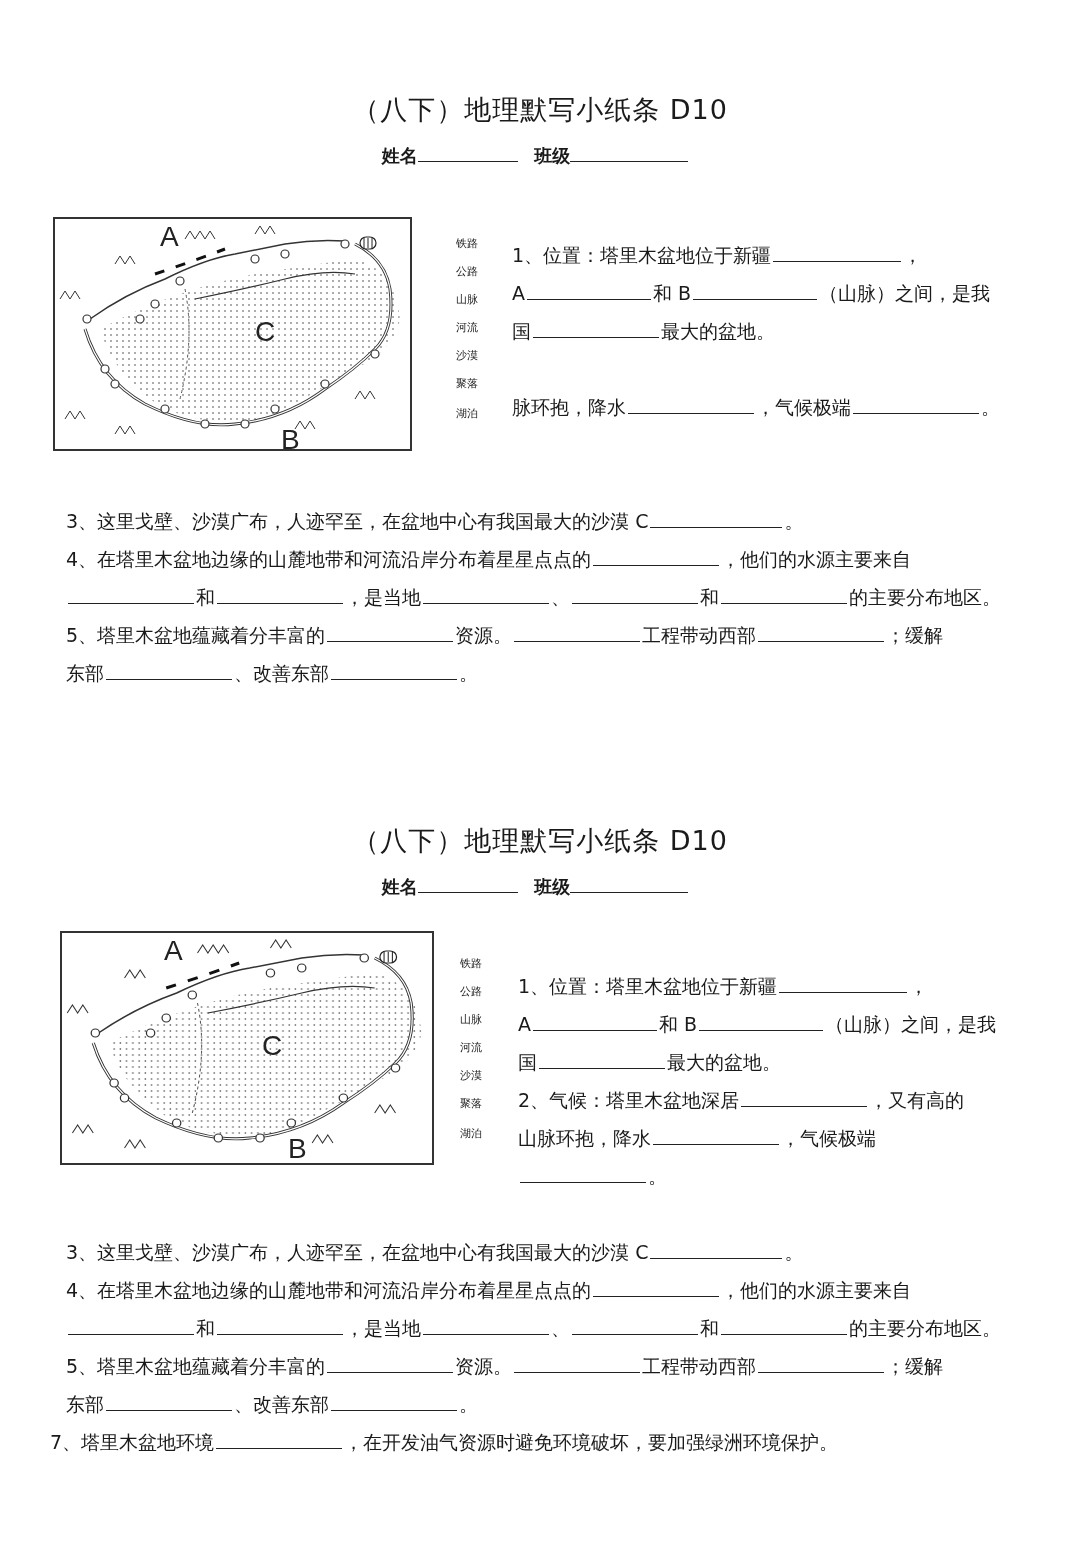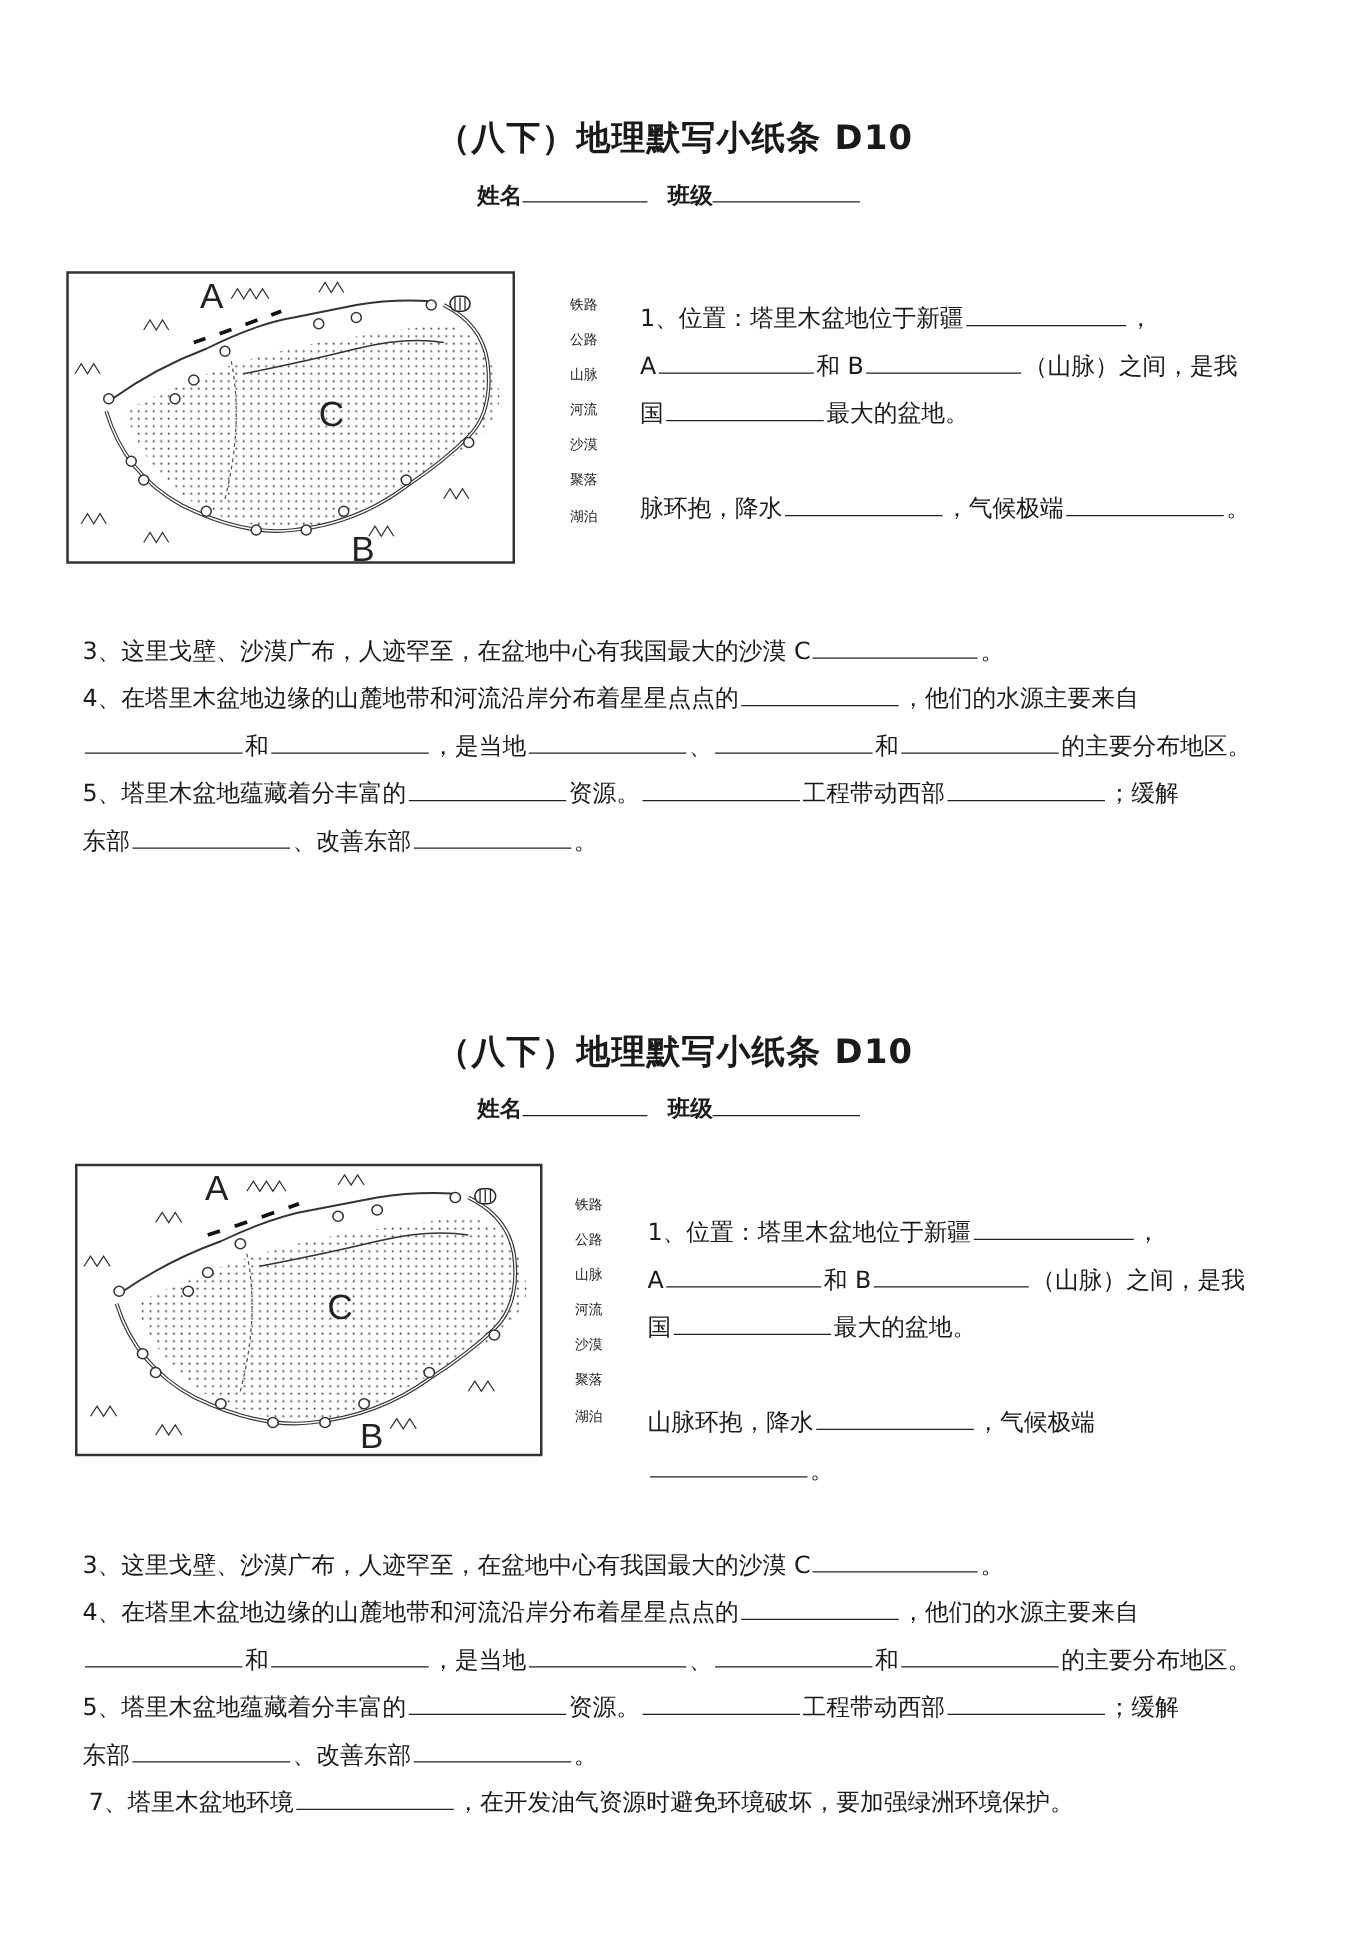--- a/index.html
+++ b/index.html
@@ -2,21 +2,21 @@
 <html><head>
 <meta charset="utf-8">
 <style>
   html, body { margin: 0; padding: 0; background: #ffffff; }
   body { width: 1080px; height: 1566px; position: relative; overflow: hidden;
          font-family: "DejaVu Sans", "Liberation Sans", sans-serif; color: #1a1a1a; }
   .sheet { position: absolute; left: 0; width: 1080px; height: 730px; }
   .sheet.s1 { top: 0; }
   .sheet.s2 { top: 731px; }
   .title { position: absolute; left: 0; width: 1080px; top: 92px; text-align: center;
-           font-size: 27px; font-weight: bold; letter-spacing: 1px; }
+           font-size: 27px; font-weight: normal; letter-spacing: 1px; }
   .namerow { position: absolute; left: 0; width: 1080px; top: 143px; text-align: center;
              font-size: 18px; font-weight: bold; }
   .blank { display: inline-block; border-bottom: 1.5px solid #222; height: 1em; vertical-align: baseline; }
   .namerow .blank { margin-right: 10px; }
   .mapbox { position: absolute; border: 2px solid #333; background: #fff; overflow: hidden; }
   .s1 .mapbox { left: 53px; top: 217px; width: 355px; height: 230px; }
   .s2 .mapbox { left: 60px; top: 200px; width: 370px; height: 230px; }
   .legend { position: absolute; width: 48px; font-size: 11px; text-align: center; }
   .s1 .legend { left: 443px; top: 208px; }
   .s2 .legend { left: 447px; top: 197px; }
@@ -265,20 +265,23 @@
 
   <div class="q" style="left:518px;top:212px">
     <span>1、位置：塔里木盆地位于新疆</span><span class="blank" style="width:128px"></span><span>，</span>
   </div>
   <div class="q" style="left:518px;top:250px">
     <span>A</span><span class="blank" style="width:124px"></span><span>和 B</span><span class="blank" style="width:124px"></span><span>（山脉）之间，是我</span>
   </div>
   <div class="q" style="left:518px;top:288px">
     <span>国</span><span class="blank" style="width:126px"></span><span>最大的盆地。</span>
   </div>
+  <div class="q" style="left:518px;top:326px">
+    <span>2、气候：塔里木盆地深居</span><span class="blank" style="width:126px"></span><span>，又有高的</span>
+  </div>
   <div class="q" style="left:518px;top:364px">
     <span>山脉环抱，降水</span><span class="blank" style="width:126px"></span><span>，气候极端</span>
   </div>
   <div class="q" style="left:518px;top:402px">
     <span class="blank" style="width:126px"></span><span>。</span>
   </div>
 
   <div class="q" style="left:66px;top:478px">
     <span>3、这里戈壁、沙漠广布，人迹罕至，在盆地中心有我国最大的沙漠 C</span><span class="blank" style="width:132px"></span><span>。</span>
   </div>
@@ -287,16 +290,16 @@
   </div>
   <div class="q" style="left:66px;top:554px">
     <span class="blank" style="width:126px"></span><span>和</span><span class="blank" style="width:126px"></span><span>，是当地</span><span class="blank" style="width:126px"></span><span>、</span><span class="blank" style="width:126px"></span><span>和</span><span class="blank" style="width:126px"></span><span>的主要分布地区。</span>
   </div>
   <div class="q" style="left:66px;top:592px">
     <span>5、塔里木盆地蕴藏着分丰富的</span><span class="blank" style="width:126px"></span><span>资源。</span><span class="blank" style="width:126px"></span><span>工程带动西部</span><span class="blank" style="width:126px"></span><span>；缓解</span>
   </div>
   <div class="q" style="left:66px;top:630px">
     <span>东部</span><span class="blank" style="width:126px"></span><span>、改善东部</span><span class="blank" style="width:126px"></span><span>。</span>
   </div>
-  <div class="q" style="left:71px;top:668px">
+  <div class="q" style="left:50px;top:668px">
     <span>7、塔里木盆地环境</span><span class="blank" style="width:126px"></span><span>，在开发油气资源时避免环境破坏，要加强绿洲环境保护。</span>
   </div>
 </div>
 
 </body></html>

